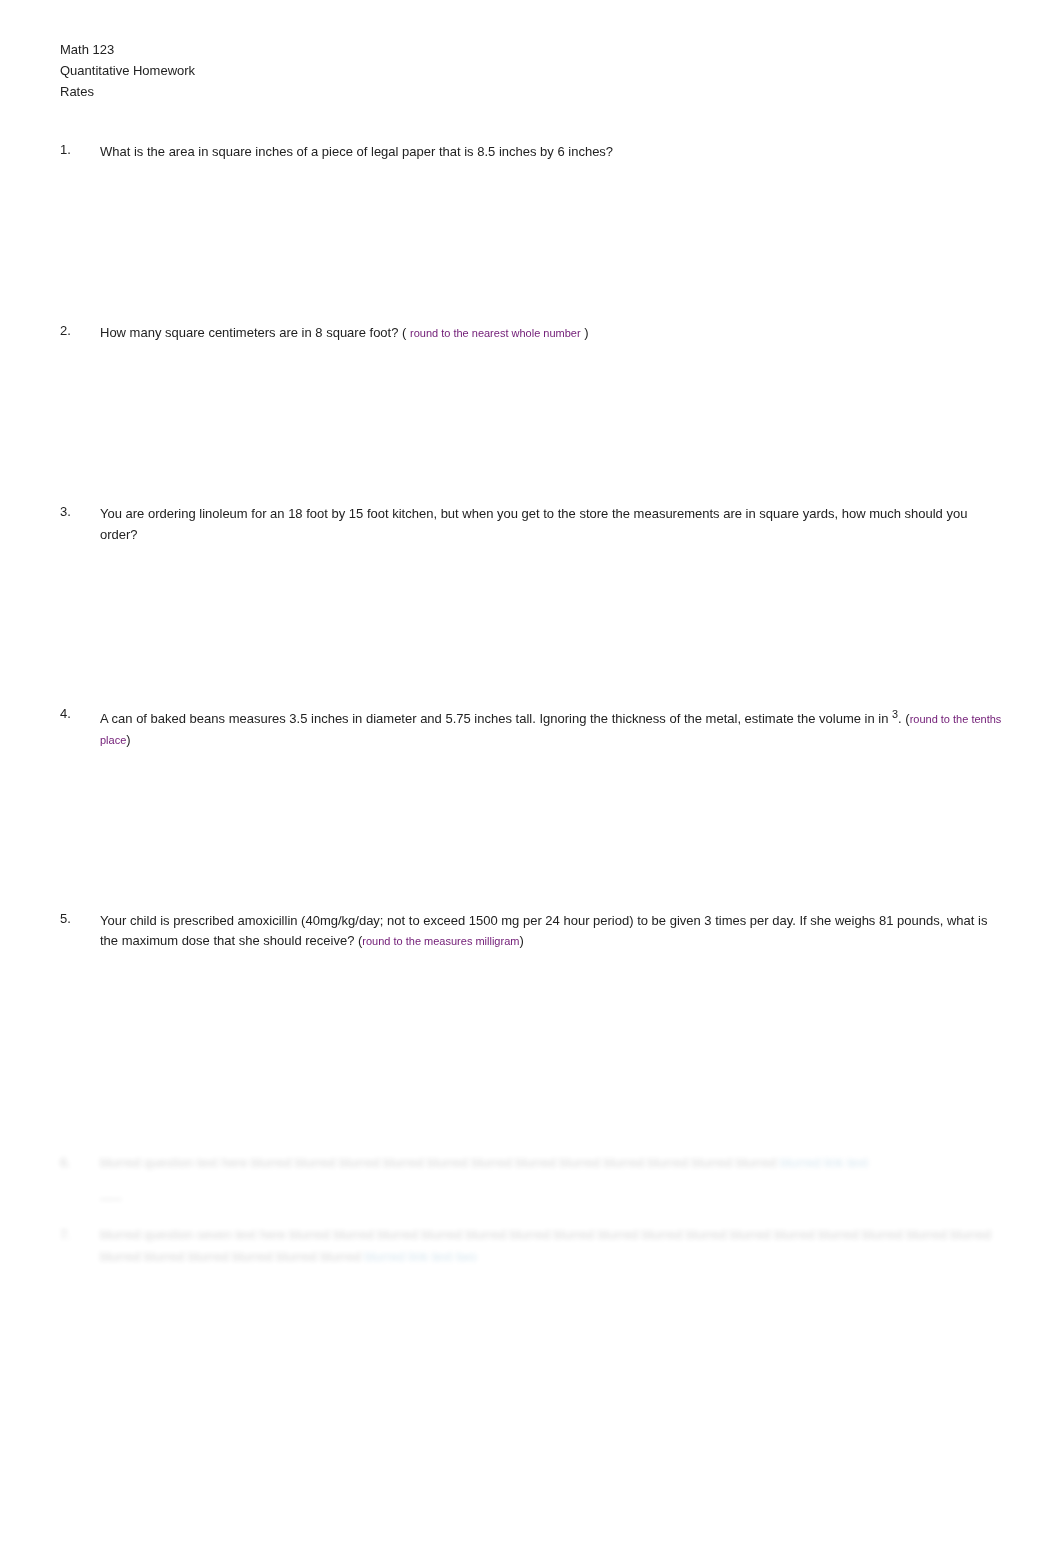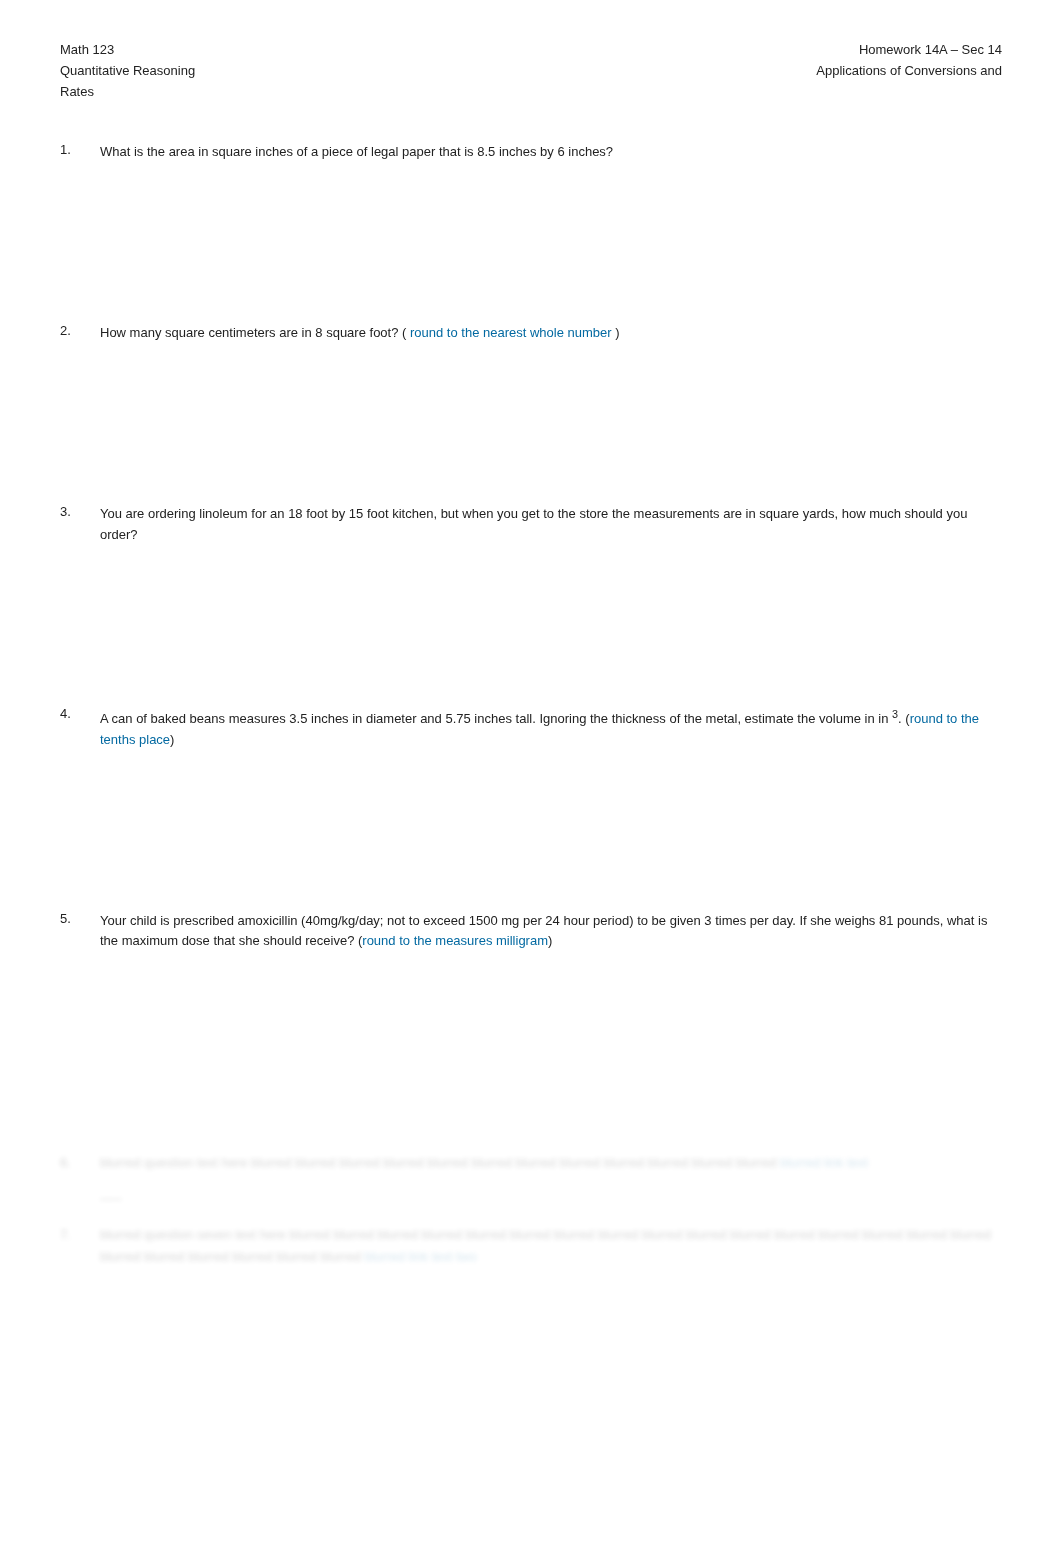--- a/index.html
+++ b/index.html
@@ -56,22 +56,22 @@
       padding-top: 0;
     }
 
     .question-text {
       flex: 1;
       font-size: 13px;
       line-height: 1.6;
     }
 
     .inline-note {
-      color: #0369a1;
-      font-size: 13px;
+      color: #701a75;
+      font-size: 11px;
     }
 
     .blurred-section {
       margin-top: 20px;
       opacity: 0.18;
       filter: blur(2.5px);
       font-size: 13px;
       line-height: 1.7;
     }
 
@@ -84,26 +84,22 @@
     }
   </style>
 </head>
 <body>
 
 <div class="page">
 
   <div class="header">
     <div class="header-left">
       <div>Math 123</div>
-      <div>Quantitative Reasoning</div>
+      <div>Quantitative Homework</div>
       <div>Rates</div>
-    </div>
-    <div class="header-right">
-      <div>Homework 14A – Sec 14</div>
-      <div>Applications of Conversions and</div>
     </div>
   </div>
 
   <ol class="questions">
 
     <li class="question-item">
       <span class="question-number">1.</span>
       <div class="question-text">
         <span>What is the area in square inches of a piece of legal paper that is 8.5 inches by 6 inches?</span>
       </div>

